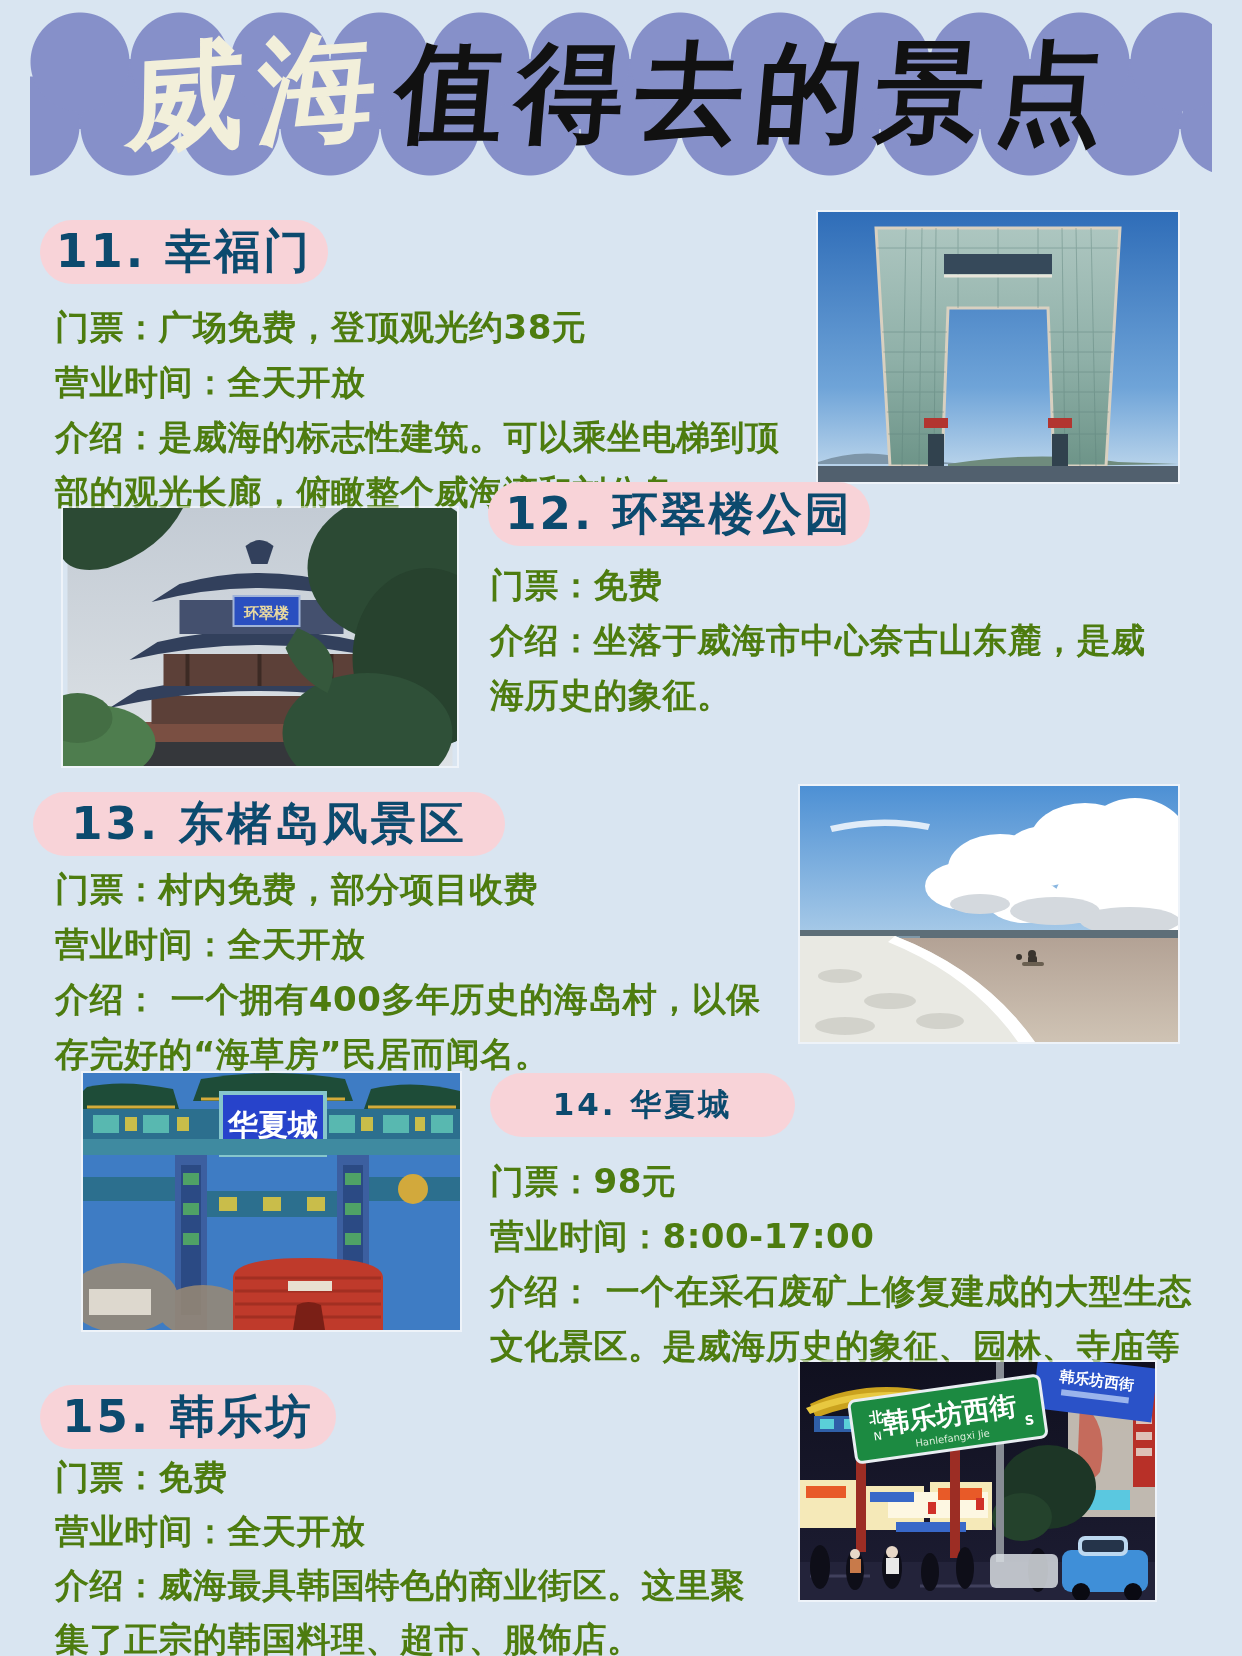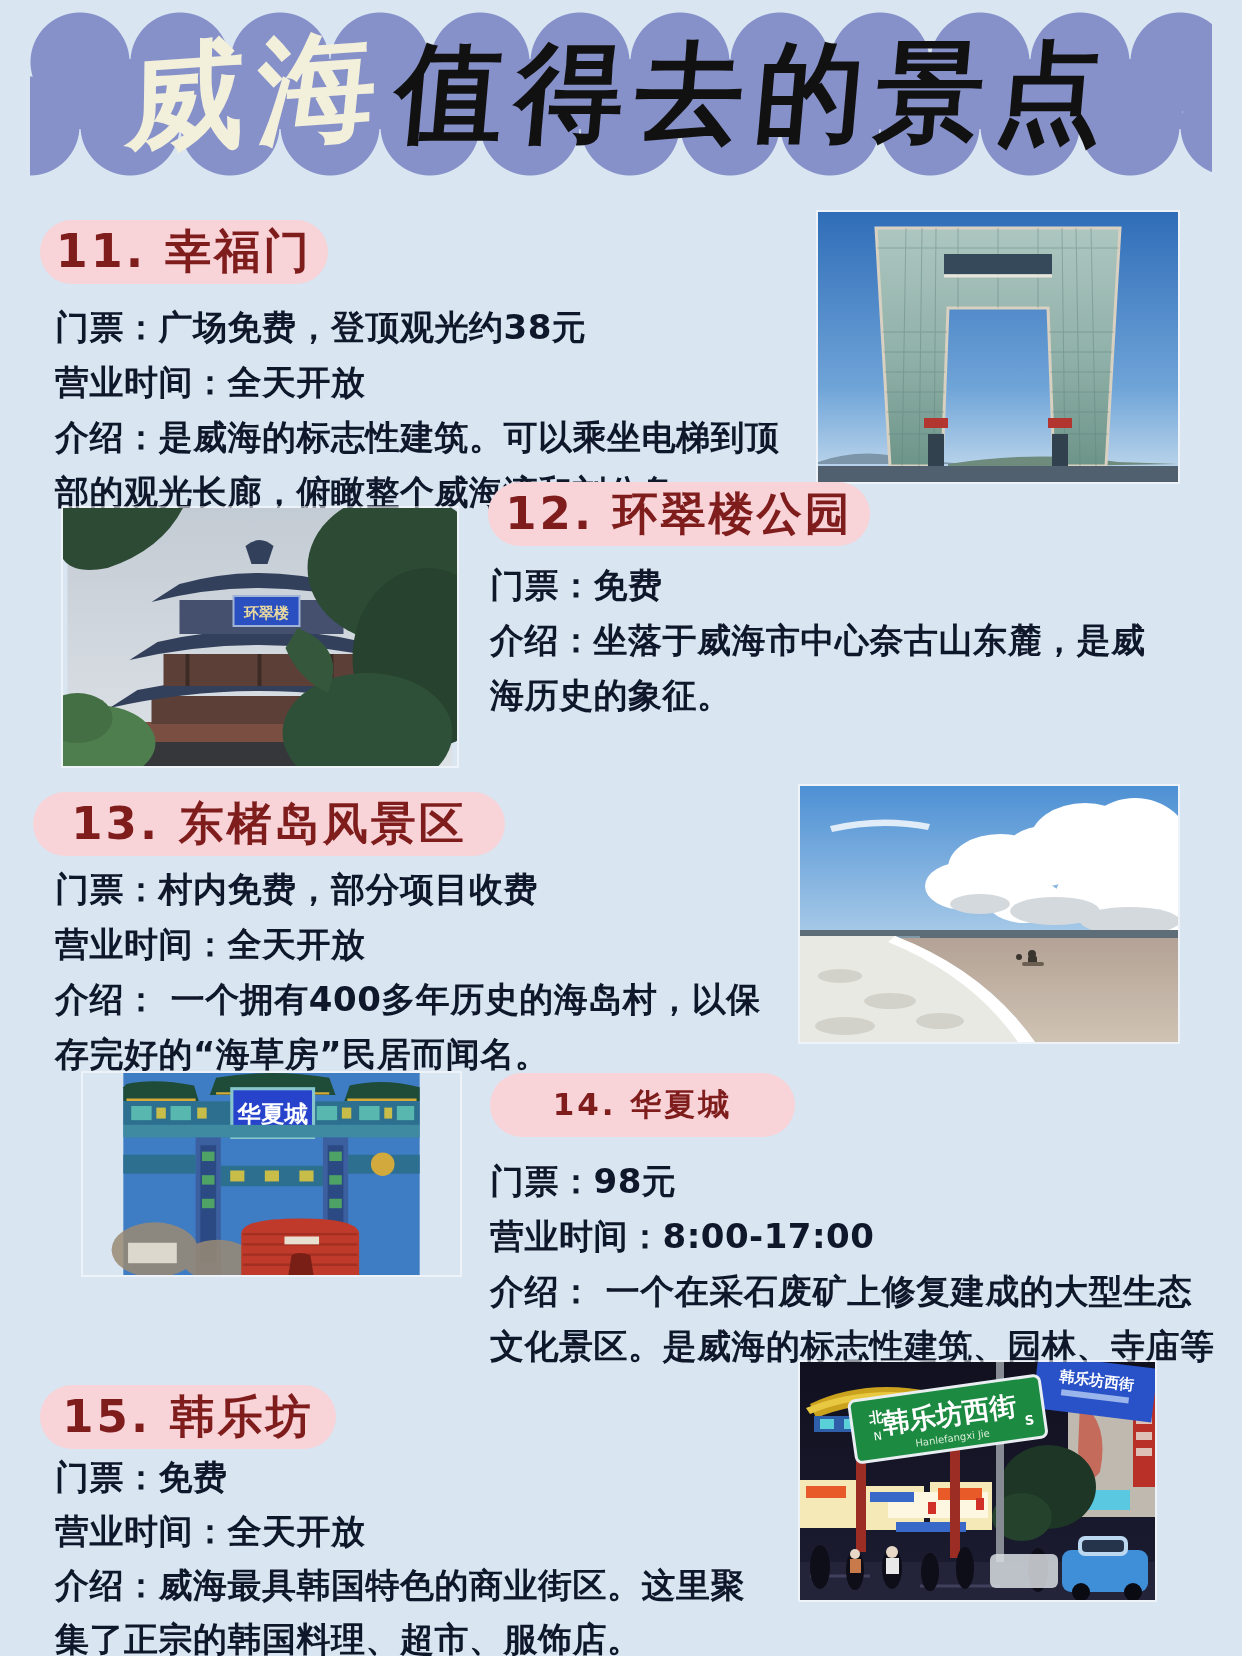--- a/index.html
+++ b/index.html
@@ -23,41 +23,41 @@
   .banner-title{
     position:absolute;inset:0;display:flex;align-items:center;justify-content:center;
     font-weight:800;white-space:nowrap;transform:skewX(-5deg);
   }
   .t-brand{color:#f2efda;font-size:118px;letter-spacing:14px;transform:rotate(-4deg);margin-right:6px;}
   .t-rest{color:#111;font-size:108px;letter-spacing:12px;}
   
   .blob{
     position:absolute;background:#f8d3d8;border-radius:36px;
     display:flex;align-items:center;justify-content:center;
-    color:#7f1d1d;font-weight:800;letter-spacing:3px;white-space:nowrap;
+    color:#0c4a6e;font-weight:800;letter-spacing:3px;white-space:nowrap;
   }
   #blob11{left:40px;top:220px;width:288px;height:64px;font-size:46px;}
   #blob12{left:488px;top:482px;width:382px;height:64px;font-size:45px;}
   #blob13{left:33px;top:792px;width:472px;height:64px;font-size:45px;}
   #blob14{left:490px;top:1073px;width:305px;height:64px;font-size:31px;}
   #blob15{left:40px;top:1385px;width:296px;height:64px;font-size:45px;}
   
-  .body-block{position:absolute;font-size:34px;font-weight:700;color:#0f172a;line-height:55px;letter-spacing:0.5px;}
+  .body-block{position:absolute;font-size:34px;font-weight:700;color:#4d7c0f;line-height:55px;letter-spacing:0.5px;}
   .body-block p{margin:0;}
   #text11{left:55px;top:300px;width:740px;}
   #text12{left:490px;top:558px;width:675px;}
   #text13{left:55px;top:862px;width:718px;}
   #text14{left:490px;top:1154px;width:730px;}
   #text15{left:55px;top:1450px;width:718px;line-height:54px;}
   
   .photo{position:absolute;overflow:hidden;box-shadow:0 0 0 2px rgba(255,255,255,0.55);}
   #photo-gate{left:818px;top:212px;width:360px;height:270px;}
   #photo-pavilion{left:63px;top:508px;width:394px;height:258px;}
   #photo-beach{left:800px;top:786px;width:378px;height:256px;}
-  #photo-archway{left:83px;top:1073px;width:377px;height:202px;}
+  #photo-archway{left:83px;top:1073px;width:377px;height:257px;}
   #photo-night{left:800px;top:1362px;width:355px;height:238px;}
   .photo svg{display:block;width:100%;height:100%;}
 </style>
 </head>
 <body>
 
 <header class="banner">
   <div class="banner-cloud"></div>
   <div class="banner-title">
     <span class="t-brand">威海</span>
@@ -287,21 +287,21 @@
     <rect x="205" y="208" width="44" height="10" fill="#e8e0d0"></rect>
     <path d="M210,257 L214,232 Q225,226 238,232 L242,257 Z" fill="#7a1f16"></path>
   </svg>
 </div>
 <div class="blob" id="blob14">
   <span>14. 华夏城</span>
 </div>
 <div class="body-block" id="text14">
   <p>门票：98元</p>
   <p>营业时间：8:00-17:00</p>
-  <p>介绍： 一个在采石废矿上修复建成的大型生态文化景区。是威海的标志性建筑、园林、寺庙等</p>
+  <p>介绍： 一个在采石废矿上修复建成的大型生态文化景区。是威海历史的象征、园林、寺庙等</p>
 </div>
 
 <div class="blob" id="blob15">
   <span>15. 韩乐坊</span>
 </div>
 <div class="body-block" id="text15">
   <p>门票：免费</p>
   <p>营业时间：全天开放</p>
   <p>介绍：威海最具韩国特色的商业街区。这里聚集了正宗的韩国料理、超市、服饰店。</p>
 </div>

